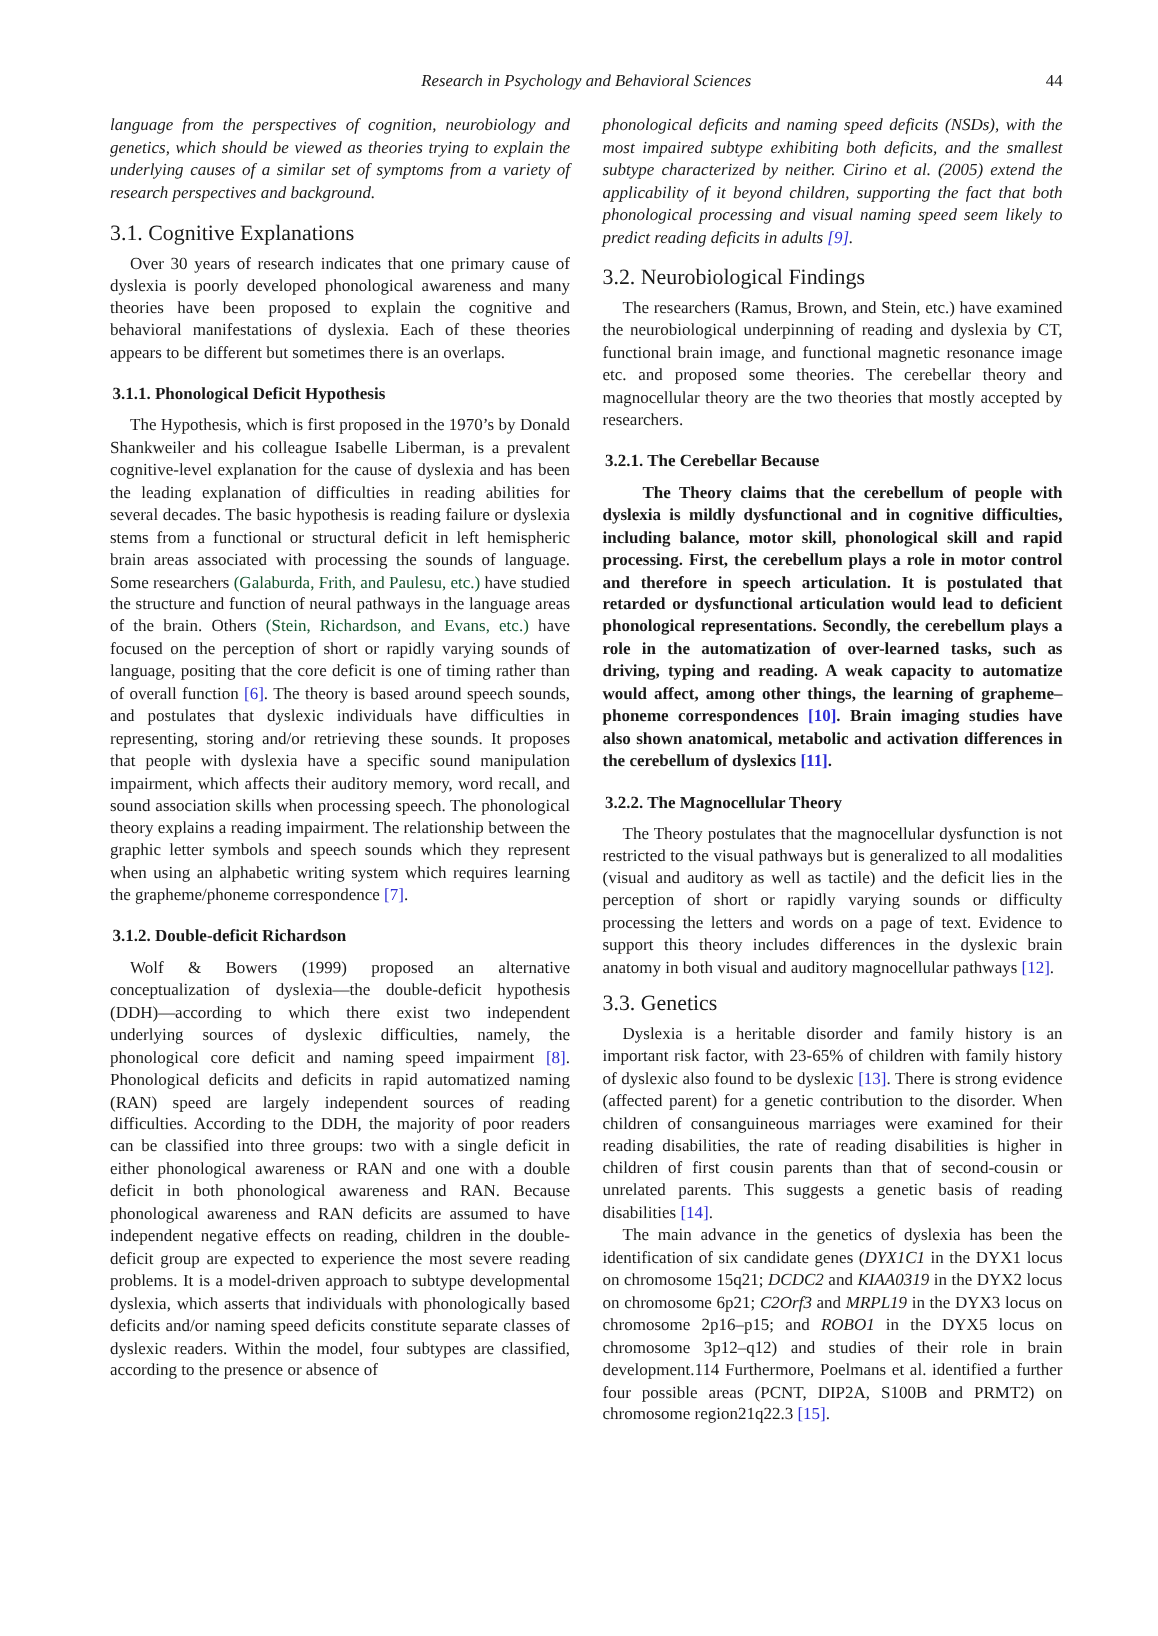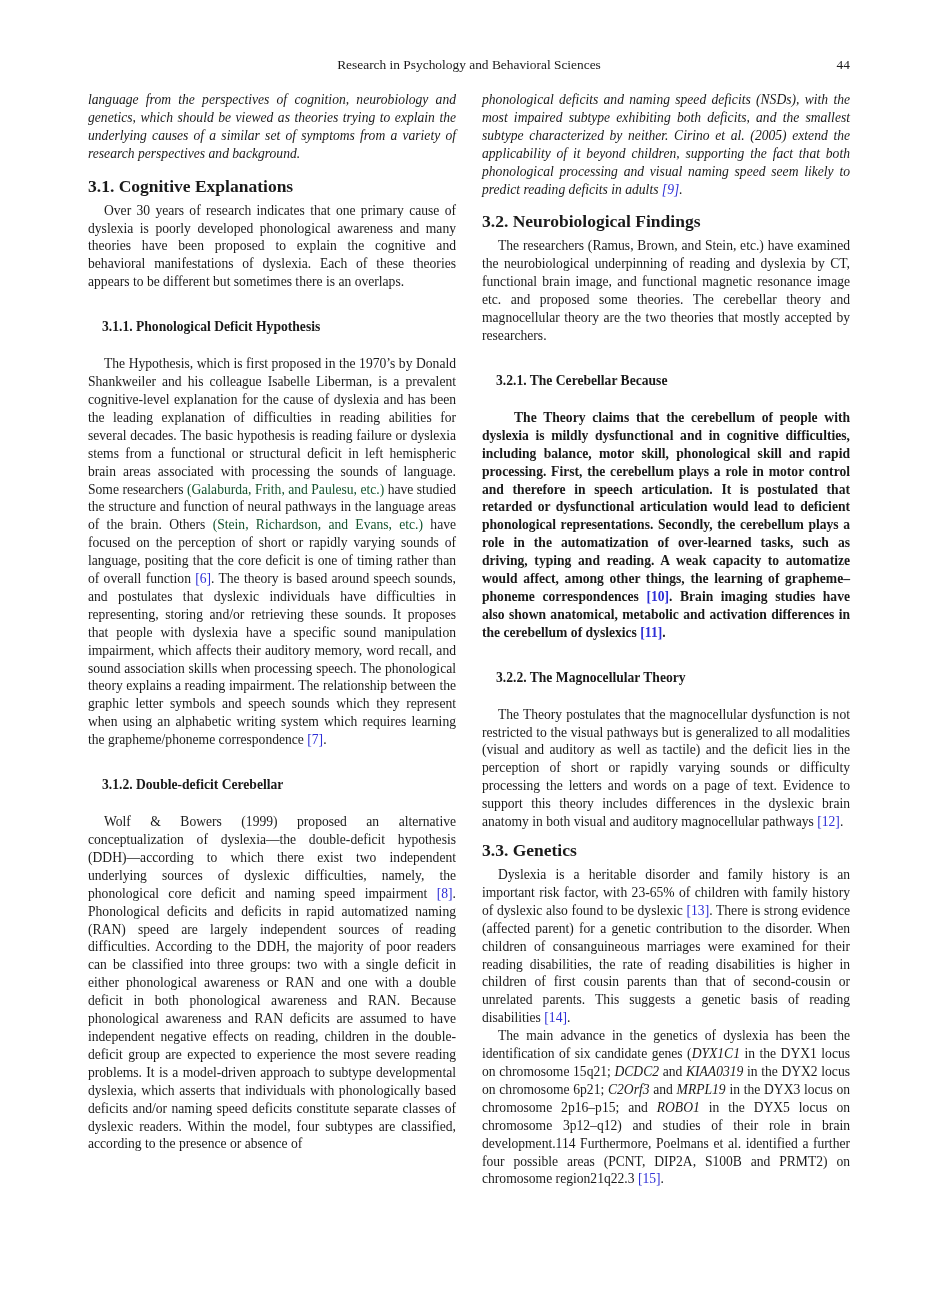--- a/index.html
+++ b/index.html
@@ -3,40 +3,40 @@
 <meta charset="utf-8">
 <style>
   html, body { margin: 0; padding: 0; background: #ffffff; }
   body {
     width: 926px; height: 1309px; position: relative; overflow: hidden;
     font-family: "Liberation Serif", "DejaVu Serif", serif;
     color: #1a1a1a;
   }
   .running-header {
     position: absolute; top: 56px; left: 88px; width: 762px;
-    font-size: 13.4px; text-align: center; line-height: 18px;
+    font-size: 13.4px; font-style: italic; text-align: center; line-height: 18px;
   }
   .page-number {
     position: absolute; top: 56px; right: 76px;
     font-size: 13.4px; line-height: 18px;
   }
   .col {
     position: absolute; top: 91px; width: 368px;
     font-size: 13.6px; line-height: 17.9px;
   }
   .col-left { left: 88px; }
   .col-right { left: 482px; }
   p { margin: 0; text-align: justify; text-indent: 16px; }
   p.noindent { text-indent: 0; font-style: italic; }
   p.bigindent { text-indent: 32px; font-weight: bold; }
   h2 {
-    font-size: 17.5px; font-weight: bold; margin: 0; line-height: 22px;
+    font-size: 17.5px; font-weight: normal; margin: 0; line-height: 22px;
   }
   h3 {
-    font-size: 13.6px; font-weight: bold; margin: 14px; line-height: 18px;
+    font-size: 13.6px; font-weight: bold; margin: 2px; line-height: 18px;
   }
   .gap-before-h2 { height: 12px; }
   .gap-after-h2 { height: 5px; }
   .gap-before-h3 { height: 13px; }
   .gap-after-h3 { height: 5px; }
   .cite { color: #2d2dd6; }
   .names { color: #14532d; }
   i { }
 </style>
 </head>
@@ -52,21 +52,21 @@
   <h2>3.1. Cognitive Explanations</h2>
   <div class="gap-after-h2"></div>
   <p>Over 30 years of research indicates that one primary cause of dyslexia is poorly developed phonological awareness and many theories have been proposed to explain the cognitive and behavioral manifestations of dyslexia. Each of these theories appears to be different but sometimes there is an overlaps.</p>
 
   <div class="gap-before-h3"></div>
   <h3>3.1.1. Phonological Deficit Hypothesis</h3>
   <div class="gap-after-h3"></div>
   <p><span>The Hypothesis, which is first proposed in the 1970’s by Donald Shankweiler and his colleague Isabelle Liberman, is a prevalent cognitive-level explanation for the cause of dyslexia and has been the leading explanation of difficulties in reading abilities for several decades. The basic hypothesis is reading failure or dyslexia stems from a functional or structural deficit in left hemispheric brain areas associated with processing the sounds of language. Some researchers </span><span class="names">(Galaburda, Frith, and Paulesu, etc.)</span><span> have studied the structure and function of neural pathways in the language areas of the brain. Others </span><span class="names">(Stein, Richardson, and Evans, etc.)</span><span> have focused on the perception of short or rapidly varying sounds of language, positing that the core deficit is one of timing rather than of overall function </span><a class="cite">[6]</a><span>. The theory is based around speech sounds, and postulates that dyslexic individuals have difficulties in representing, storing and/or retrieving these sounds. It proposes that people with dyslexia have a specific sound manipulation impairment, which affects their auditory memory, word recall, and sound association skills when processing speech. The phonological theory explains a reading impairment. The relationship between the graphic letter symbols and speech sounds which they represent when using an alphabetic writing system which requires learning the grapheme/phoneme correspondence </span><a class="cite">[7]</a><span>.</span></p>
 
   <div class="gap-before-h3"></div>
-  <h3>3.1.2. Double-deficit Cerebellar</h3>
+  <h3>3.1.2. Double-deficit Richardson</h3>
   <div class="gap-after-h3"></div>
   <p><span>Wolf &amp; Bowers (1999) proposed an alternative conceptualization of dyslexia—the double-deficit hypothesis (DDH)—according to which there exist two independent underlying sources of dyslexic difficulties, namely, the phonological core deficit and naming speed impairment </span><a class="cite">[8]</a><span>. Phonological deficits and deficits in rapid automatized naming (RAN) speed are largely independent sources of reading difficulties. According to the DDH, the majority of poor readers can be classified into three groups: two with a single deficit in either phonological awareness or RAN and one with a double deficit in both phonological awareness and RAN. Because phonological awareness and RAN deficits are assumed to have independent negative effects on reading, children in the double-deficit group are expected to experience the most severe reading problems. It is a model-driven approach to subtype developmental dyslexia, which asserts that individuals with phonologically based deficits and/or naming speed deficits constitute separate classes of dyslexic readers. Within the model, four subtypes are classified, according to the presence or absence of</span></p>
 </div>
 
 <div class="col col-right">
   <p class="noindent"><span>phonological deficits and naming speed deficits (NSDs), with the most impaired subtype exhibiting both deficits, and the smallest subtype characterized by neither. Cirino et al. (2005) extend the applicability of it beyond children, supporting the fact that both phonological processing and visual naming speed seem likely to predict reading deficits in adults </span><a class="cite">[9]</a><span>.</span></p>
 
   <div class="gap-before-h2"></div>
   <h2>3.2. Neurobiological Findings</h2>
   <div class="gap-after-h2"></div>

